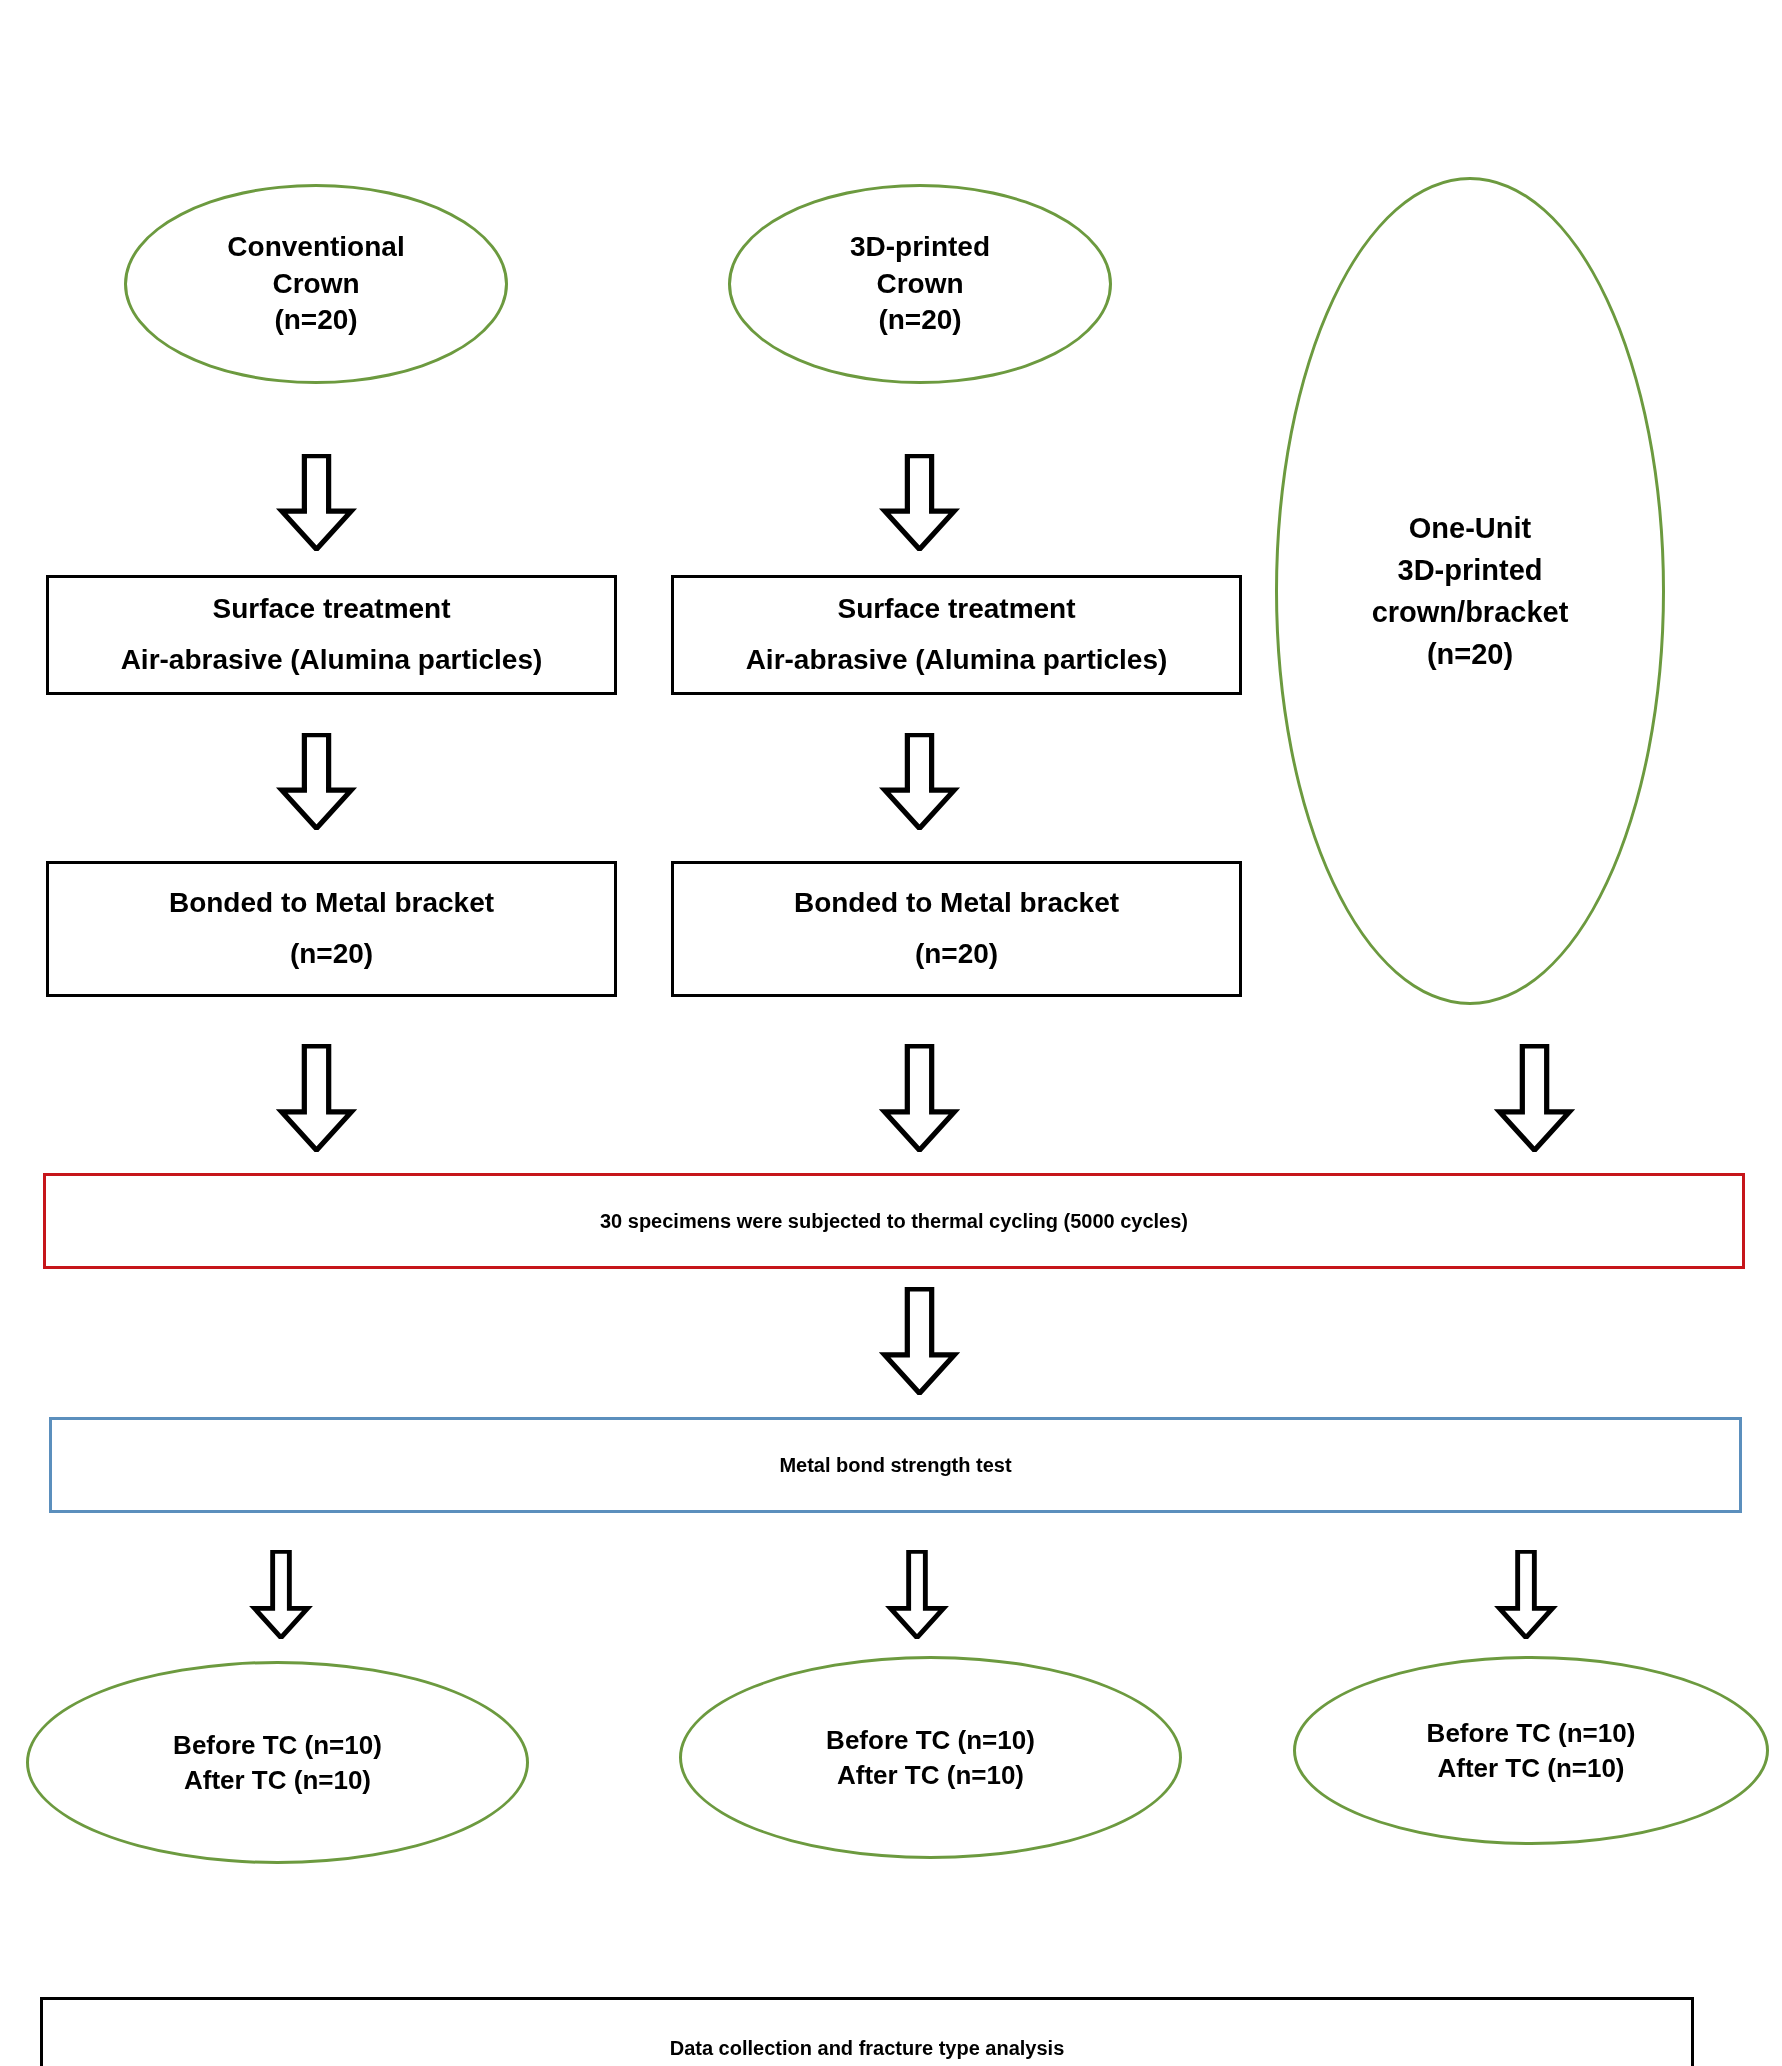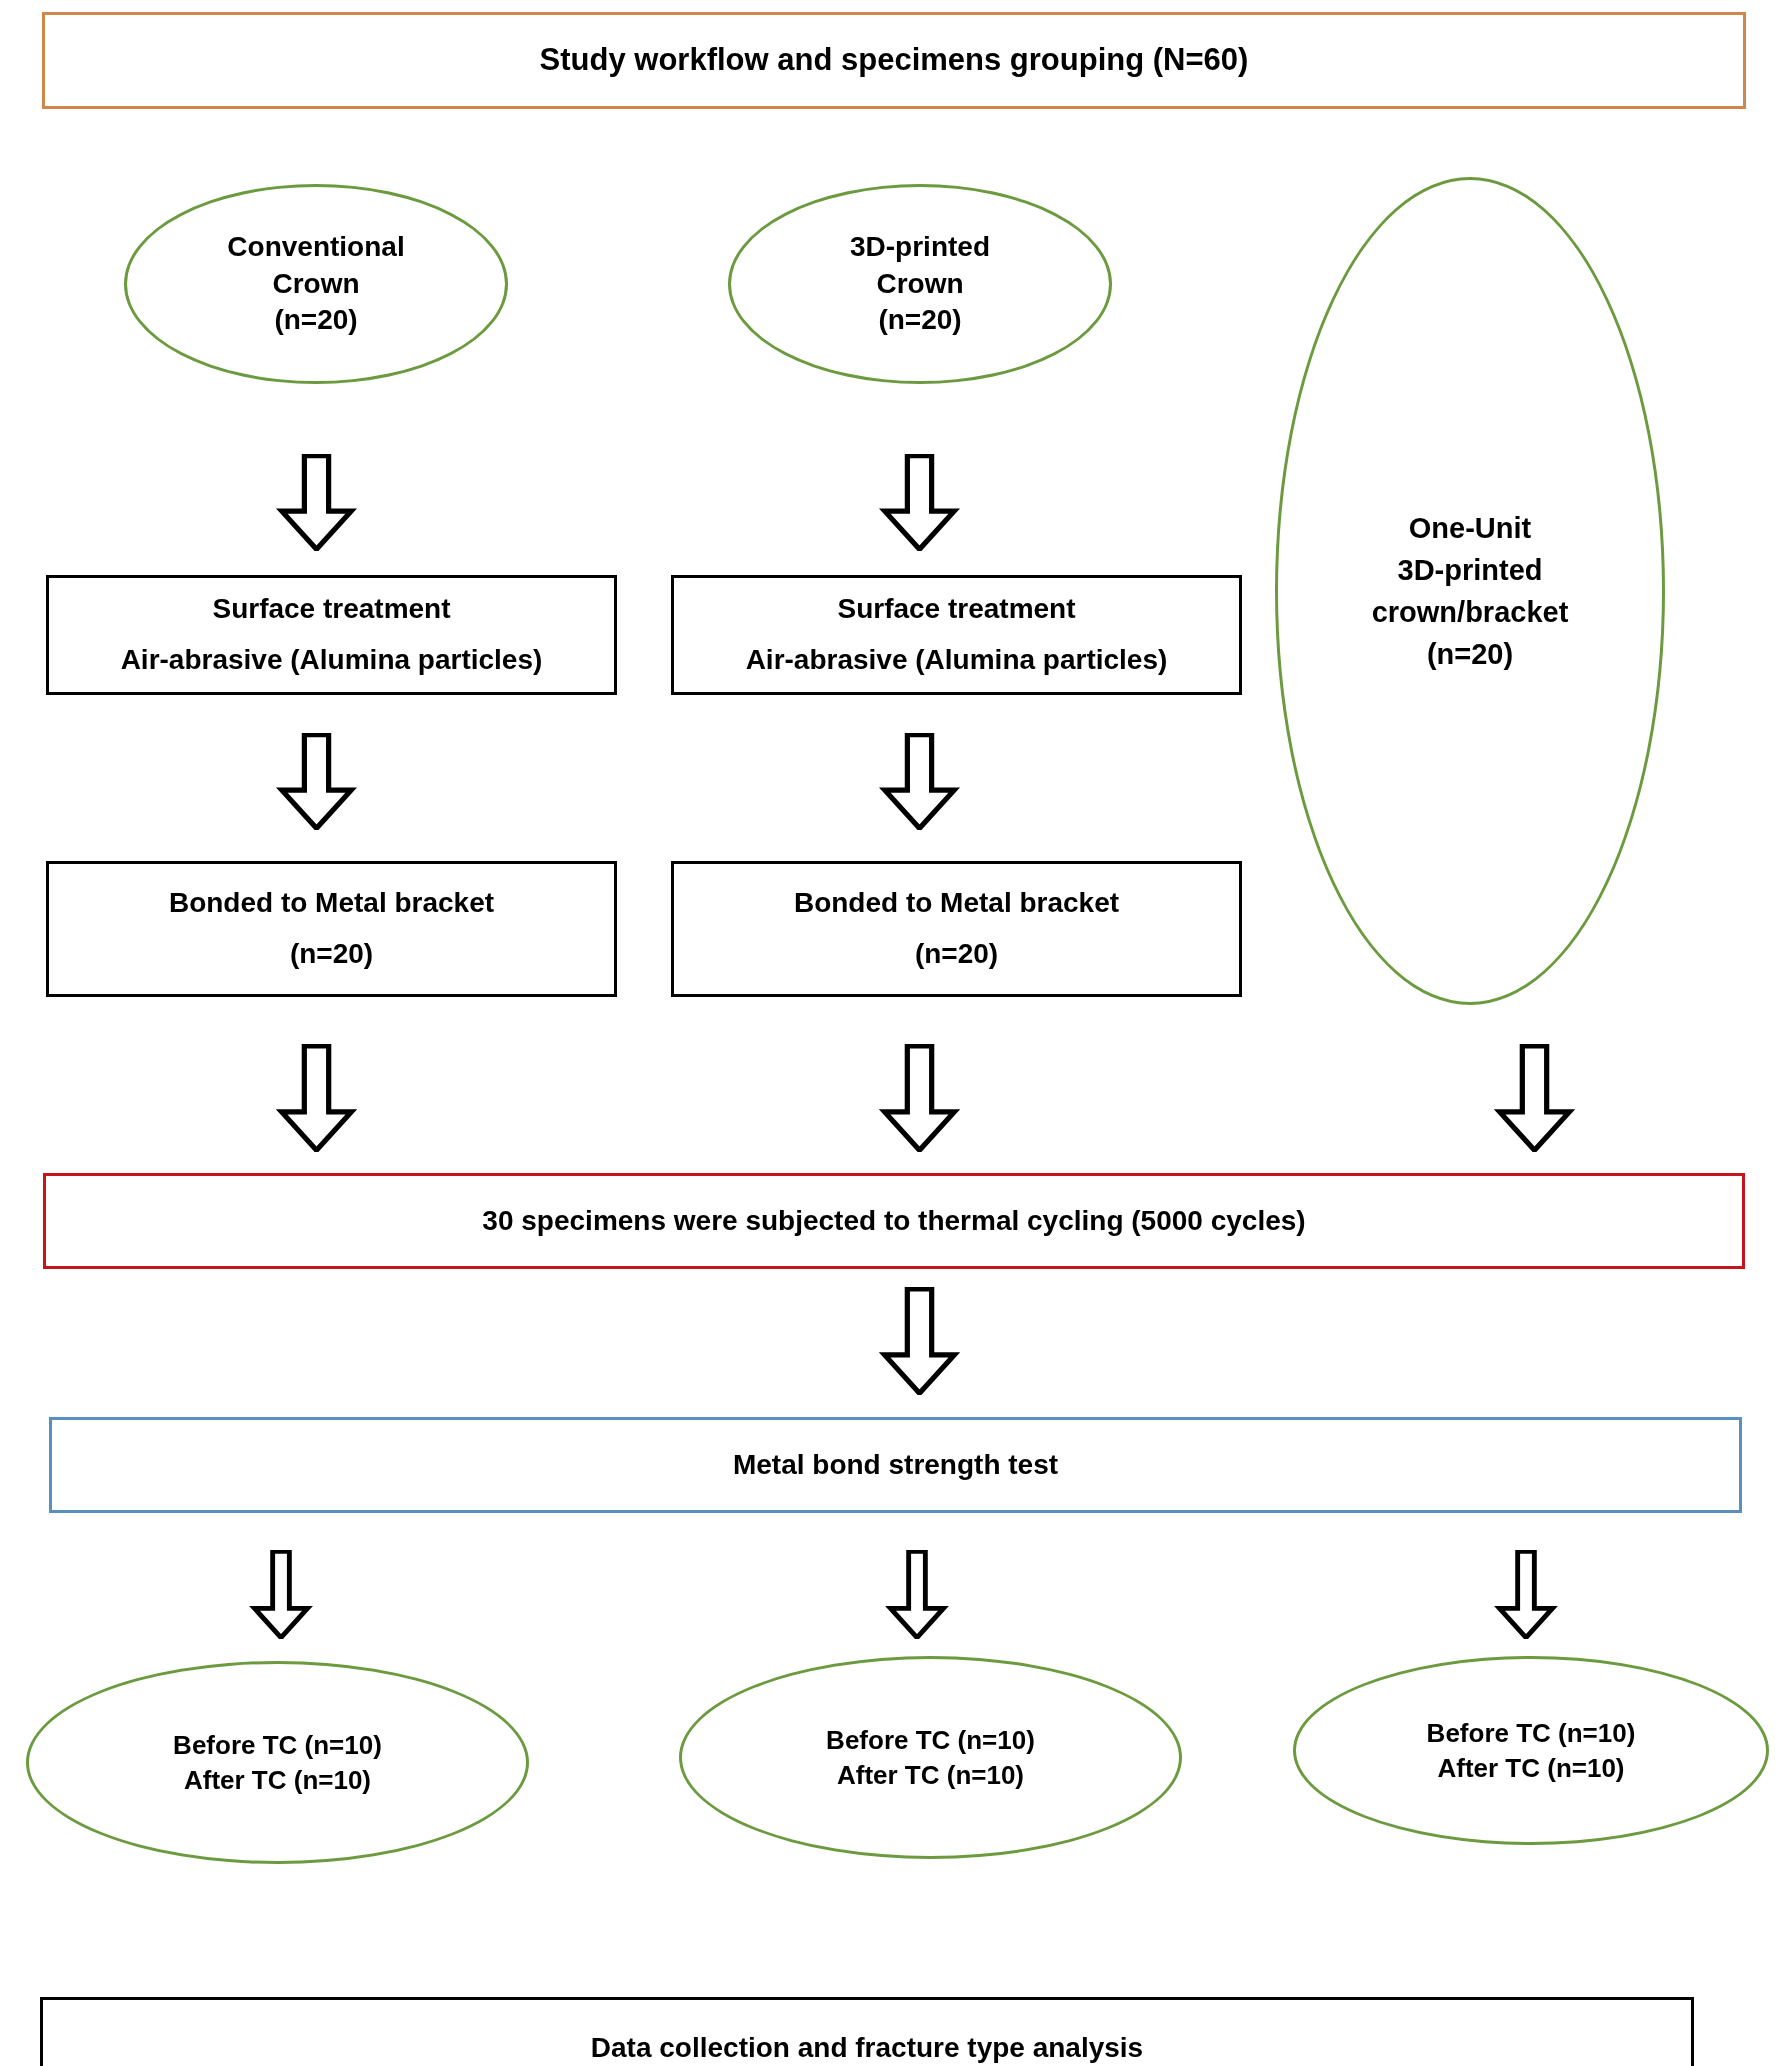--- a/index.html
+++ b/index.html
@@ -46,34 +46,31 @@
   .line { display: block; white-space: nowrap; }
 
   .arrow {
     position: absolute;
     overflow: visible;
   }
   .arrow svg { display: block; }
 
   
   .t-title   { font-size: 31px; }
-  .t-big     { font-size: 28px; }
+  .t-big     { font-size: 20px; }
   .t-node    { font-size: 28px; }
   .t-ell     { font-size: 28px; }
   .t-ell-sm  { font-size: 26px; }
   .t-tall    { font-size: 29px; line-height: 1.45; }
 </style>
 </head>
 <body>
 
 <div id="canvas">
 
-  <div class="node rect orange t-title" style="left:42px; top:12px; width:1704px; height:97px;">
-    <span class="line">Study workflow and specimens grouping (N=60)</span>
-  </div>
 
   <div class="node ellipse t-ell" style="left:124px; top:184px; width:384px; height:200px;text-align:center;">
     <span class="line">Conventional</span>
     <span class="line">Crown</span>
     <span class="line">(n=20)</span>
   </div>
 
   <div class="node ellipse t-ell" style="left:728px; top:184px; width:384px; height:200px;">
     <span class="line">3D-printed</span>
     <span class="line">Crown</span>

